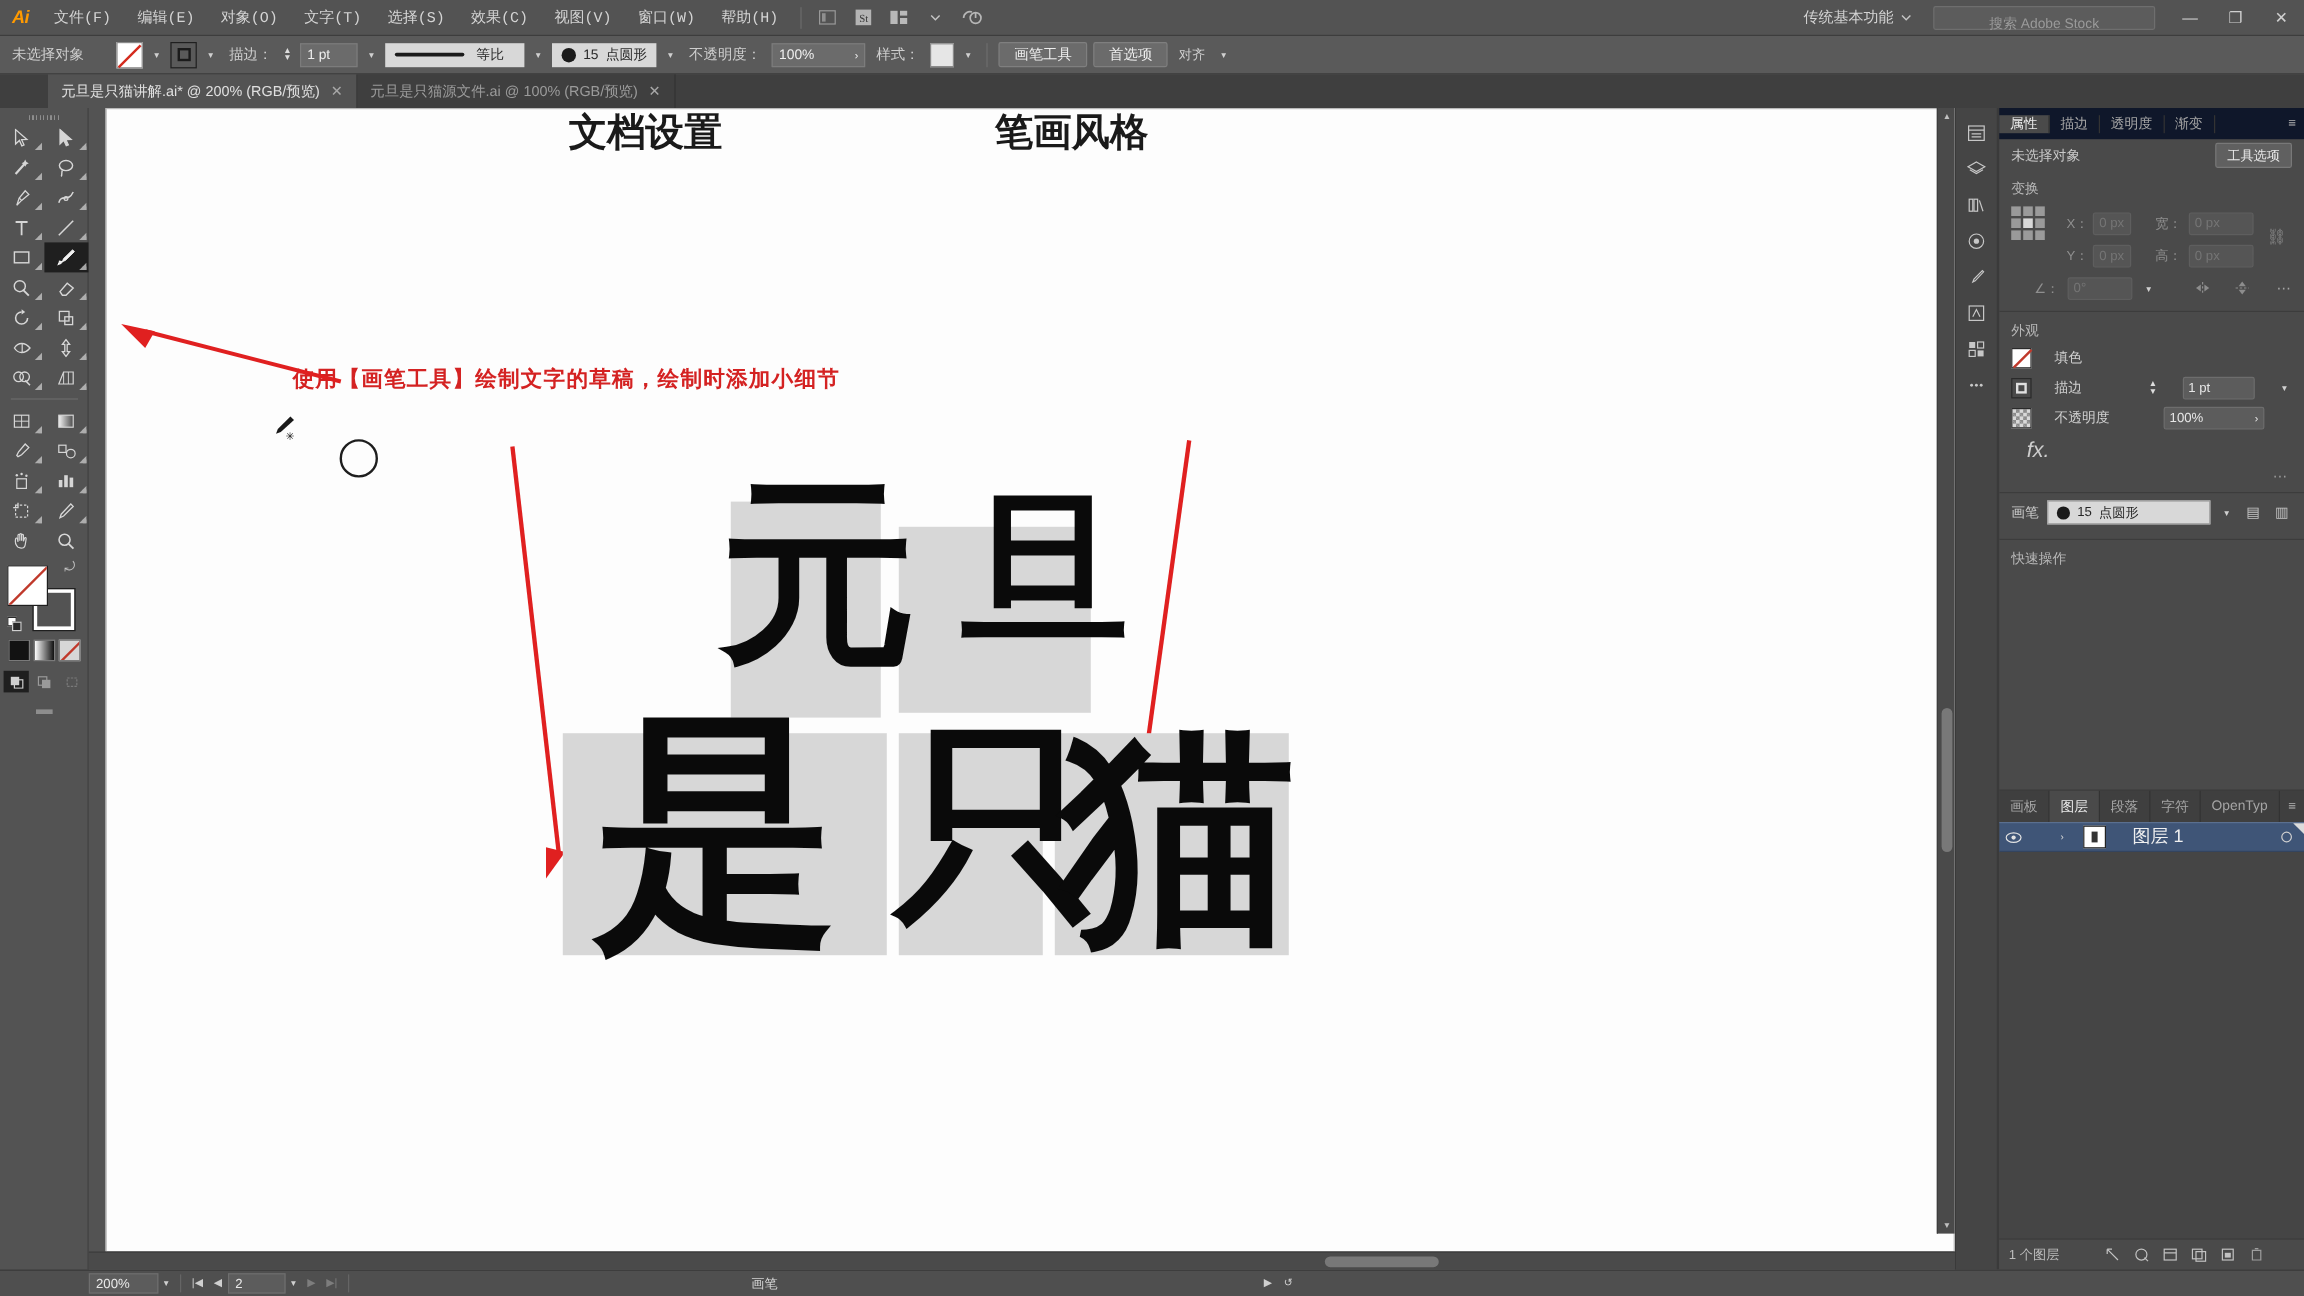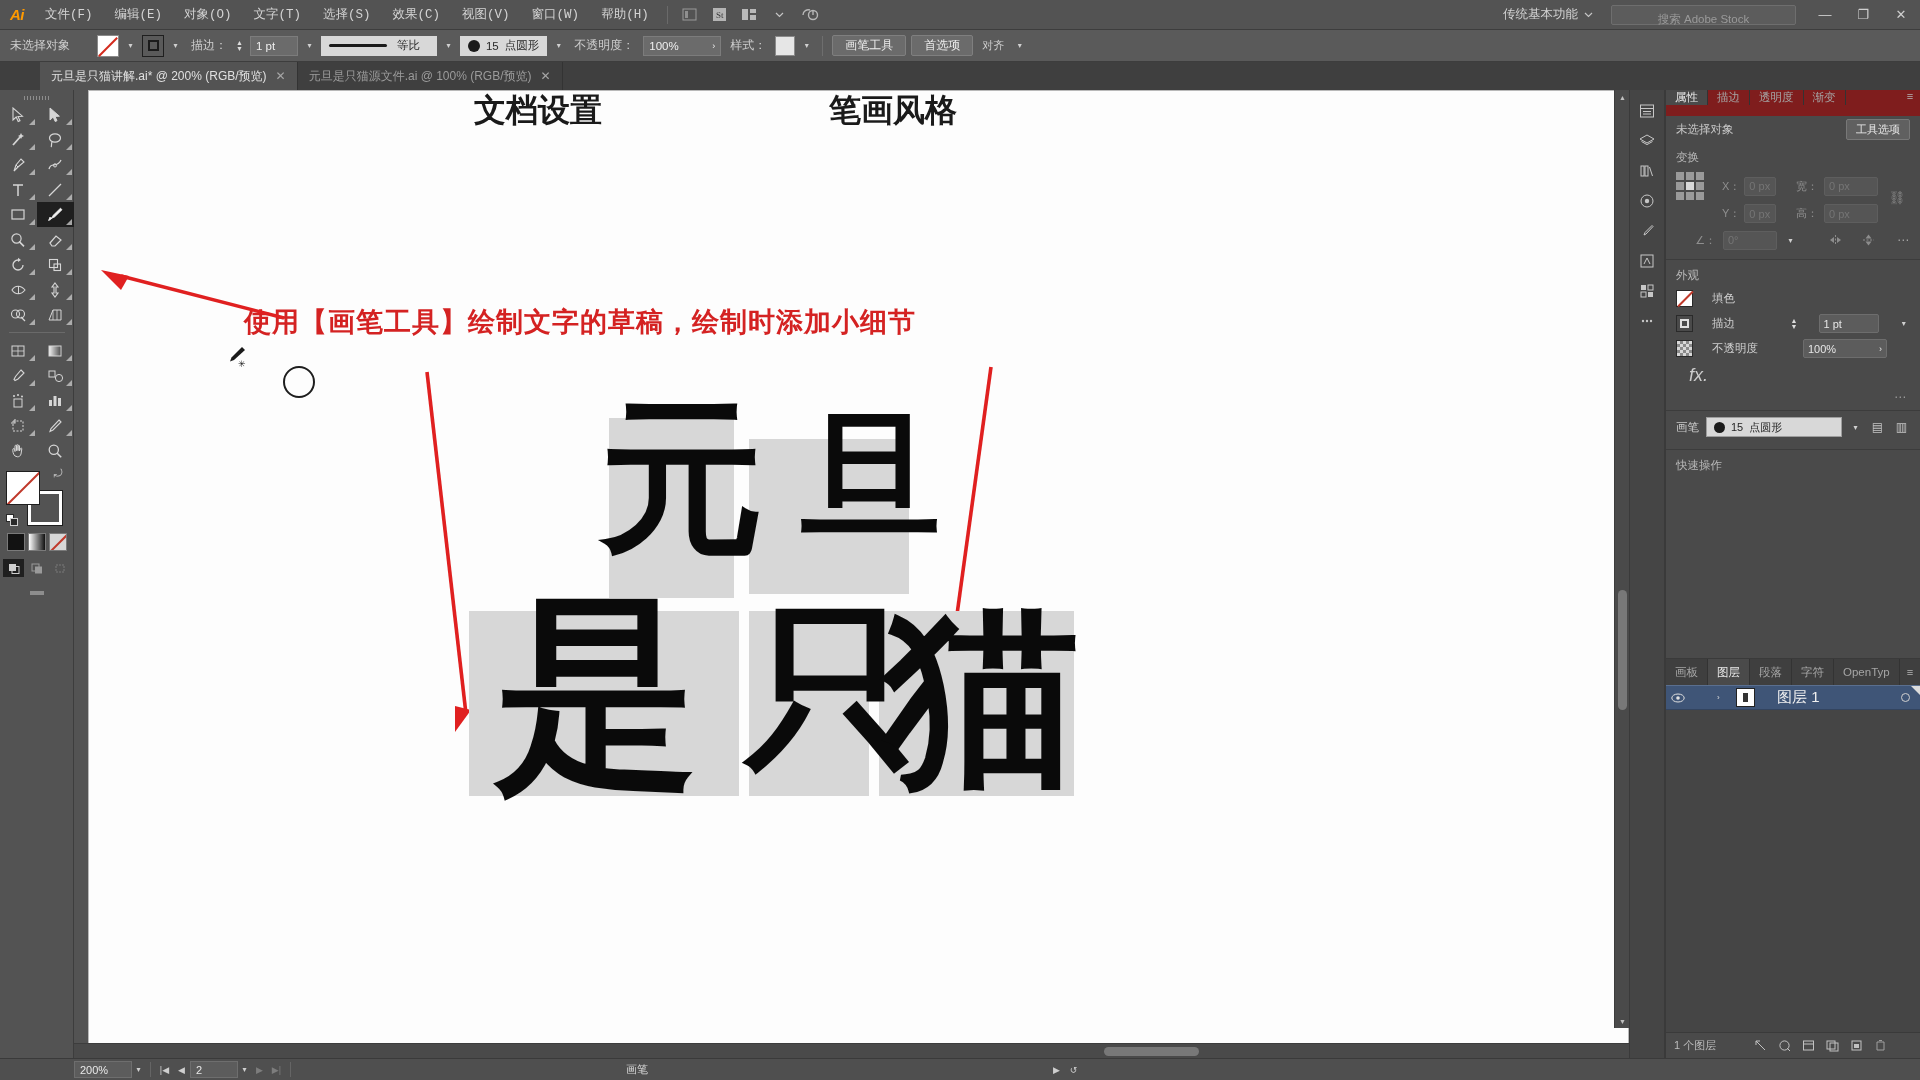--- a/index.html
+++ b/index.html
@@ -178,21 +178,21 @@
   .canvasscroll { position: relative; flex: 1; overflow: hidden; background: #535353; }
   .artboard {
     position: absolute; left: 14px; top: 0; width: 1541px; height: 965px;
     background: #fdfdfd; border: 1px solid #b9b9b9;
   }
   .ab-heading {
     position: absolute; font-weight: bold; color: #1a1a1a; white-space: nowrap;
     font-family: "DejaVu Sans", sans-serif;
   }
   .ab-note {
-    position: absolute; color: #d42222; font-size: 27px; font-weight: bold;
+    position: absolute; color: #d42222; font-size: 18px; font-weight: bold;
     white-space: nowrap; font-family: Liberation Mono, monospace; letter-spacing: 1px;
   }
   .arrow { position: absolute; pointer-events: none; }
   .brushcursor {
     position: absolute; width: 32px; height: 32px; border: 2px solid #1e1e1e;
     border-radius: 50%; background: transparent;
   }
   .brushglyph { position: absolute; color: #1b1b1b; font-size: 18px; }
   .art-char {
     position: absolute; font-family: "DejaVu Sans", sans-serif; font-weight: bold;
@@ -217,21 +217,21 @@
     width: 28px; height: 26px; display: flex; align-items: center; justify-content: center;
     color: #c7c7c7; border-radius: 2px;
   }
 
   
   .rightpanel {
     width: 255px; flex: 0 0 255px; background: #4a4a4a; display: flex; flex-direction: column;
     border-left: 1px solid #3a3a3a;
   }
   .ptabs {
-    height: 26px; background: #7f1d1d; display: flex; align-items: flex-start; flex: 0 0 26px;
+    height: 26px; background: #0f172a; display: flex; align-items: center; flex: 0 0 26px;
   }
   .ptab {
     padding: 0 9px; display: flex; align-items: center; font-size: 11.5px; color: #a5a5a5;
     border-right: 1px solid #333;
   }
   .ptab.active { background: #4a4a4a; color: #eaeaea; }
   .pmore { margin-left: auto; width: 20px; display: flex; align-items: center; justify-content: center; color: #b5b5b5; font-size: 11px; }
   .prop-body { flex: 1; overflow: hidden; position: relative; }
   .prow { display: flex; align-items: center; padding: 0 10px; height: 26px; }
   .plabel { font-size: 11.5px; color: #c9c9c9; }

